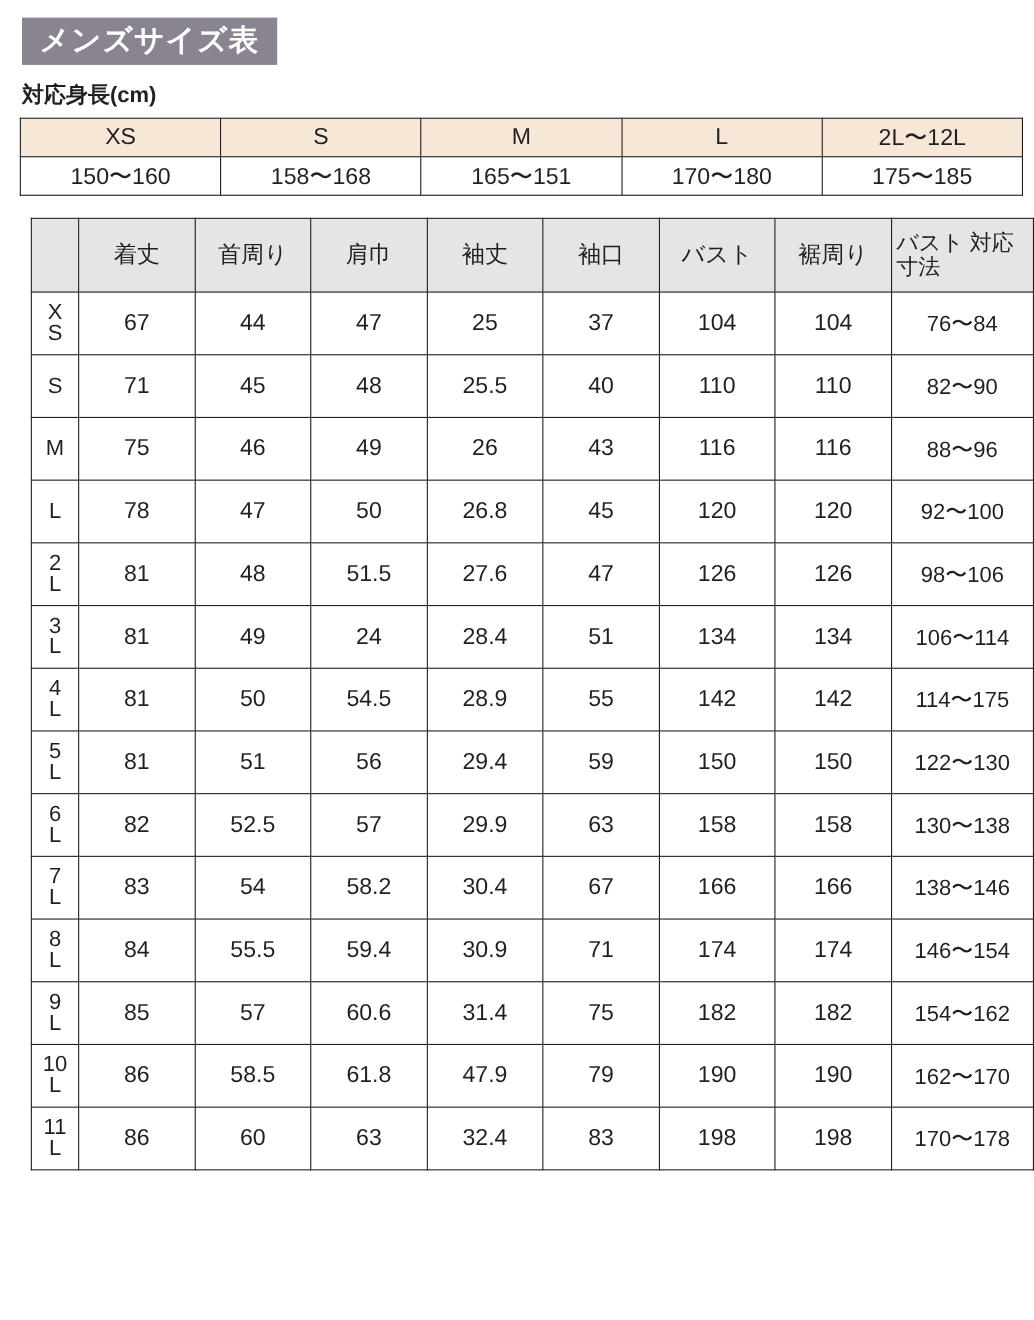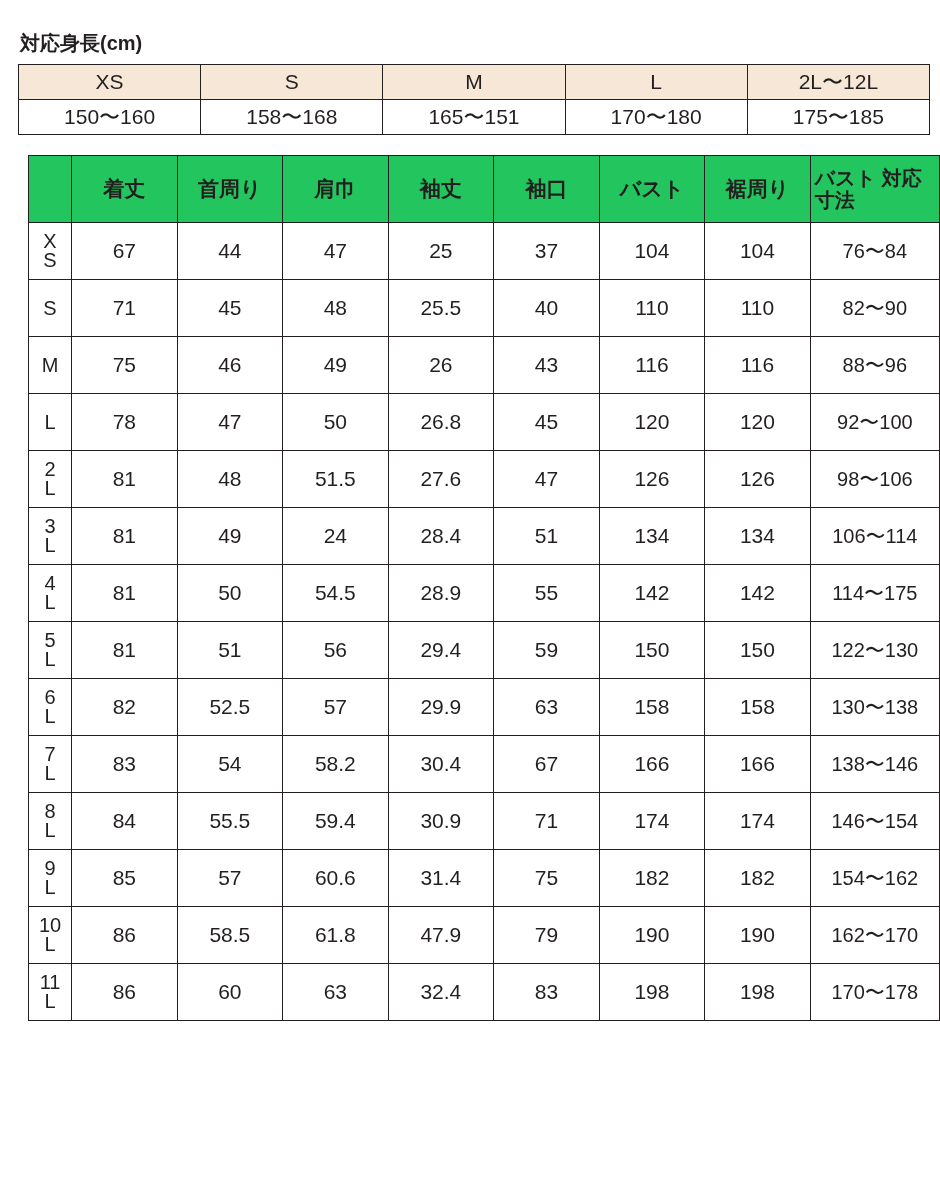--- a/index.html
+++ b/index.html
@@ -79,22 +79,22 @@
   .meas-table th,
   .meas-table td {
     border: 1px solid #231f20;
     text-align: center;
     font-size: 21px;
     font-weight: normal;
     height: 56px;
     padding: 0;
   }
   .meas-table thead th {
-    background: #22c55e;
-    font-weight: bold;
+    background: #e5e5e5;
+    font-weight: normal;
     font-size: 21px;
     height: 66px;
     line-height: 1.1;
   }
   .meas-table thead th.corner {
     width: 40px;
   }
   .meas-table thead th.lastcol {
     text-align: left;
     padding-left: 4px;
@@ -113,20 +113,21 @@
     font-size: 20px;
   }
   .col-w { width: 98px; }
   .col-last { width: 120px; }
 </style>
 </head>
 <body>
 
 <div class="page">
 
+  <div class="title-banner">メンズサイズ表</div>
 
   <div class="section-label">対応身長(cm)</div>
 
   <table class="height-table">
     <thead>
       <tr>
         <th>XS</th>
         <th>S</th>
         <th>M</th>
         <th>L</th>

